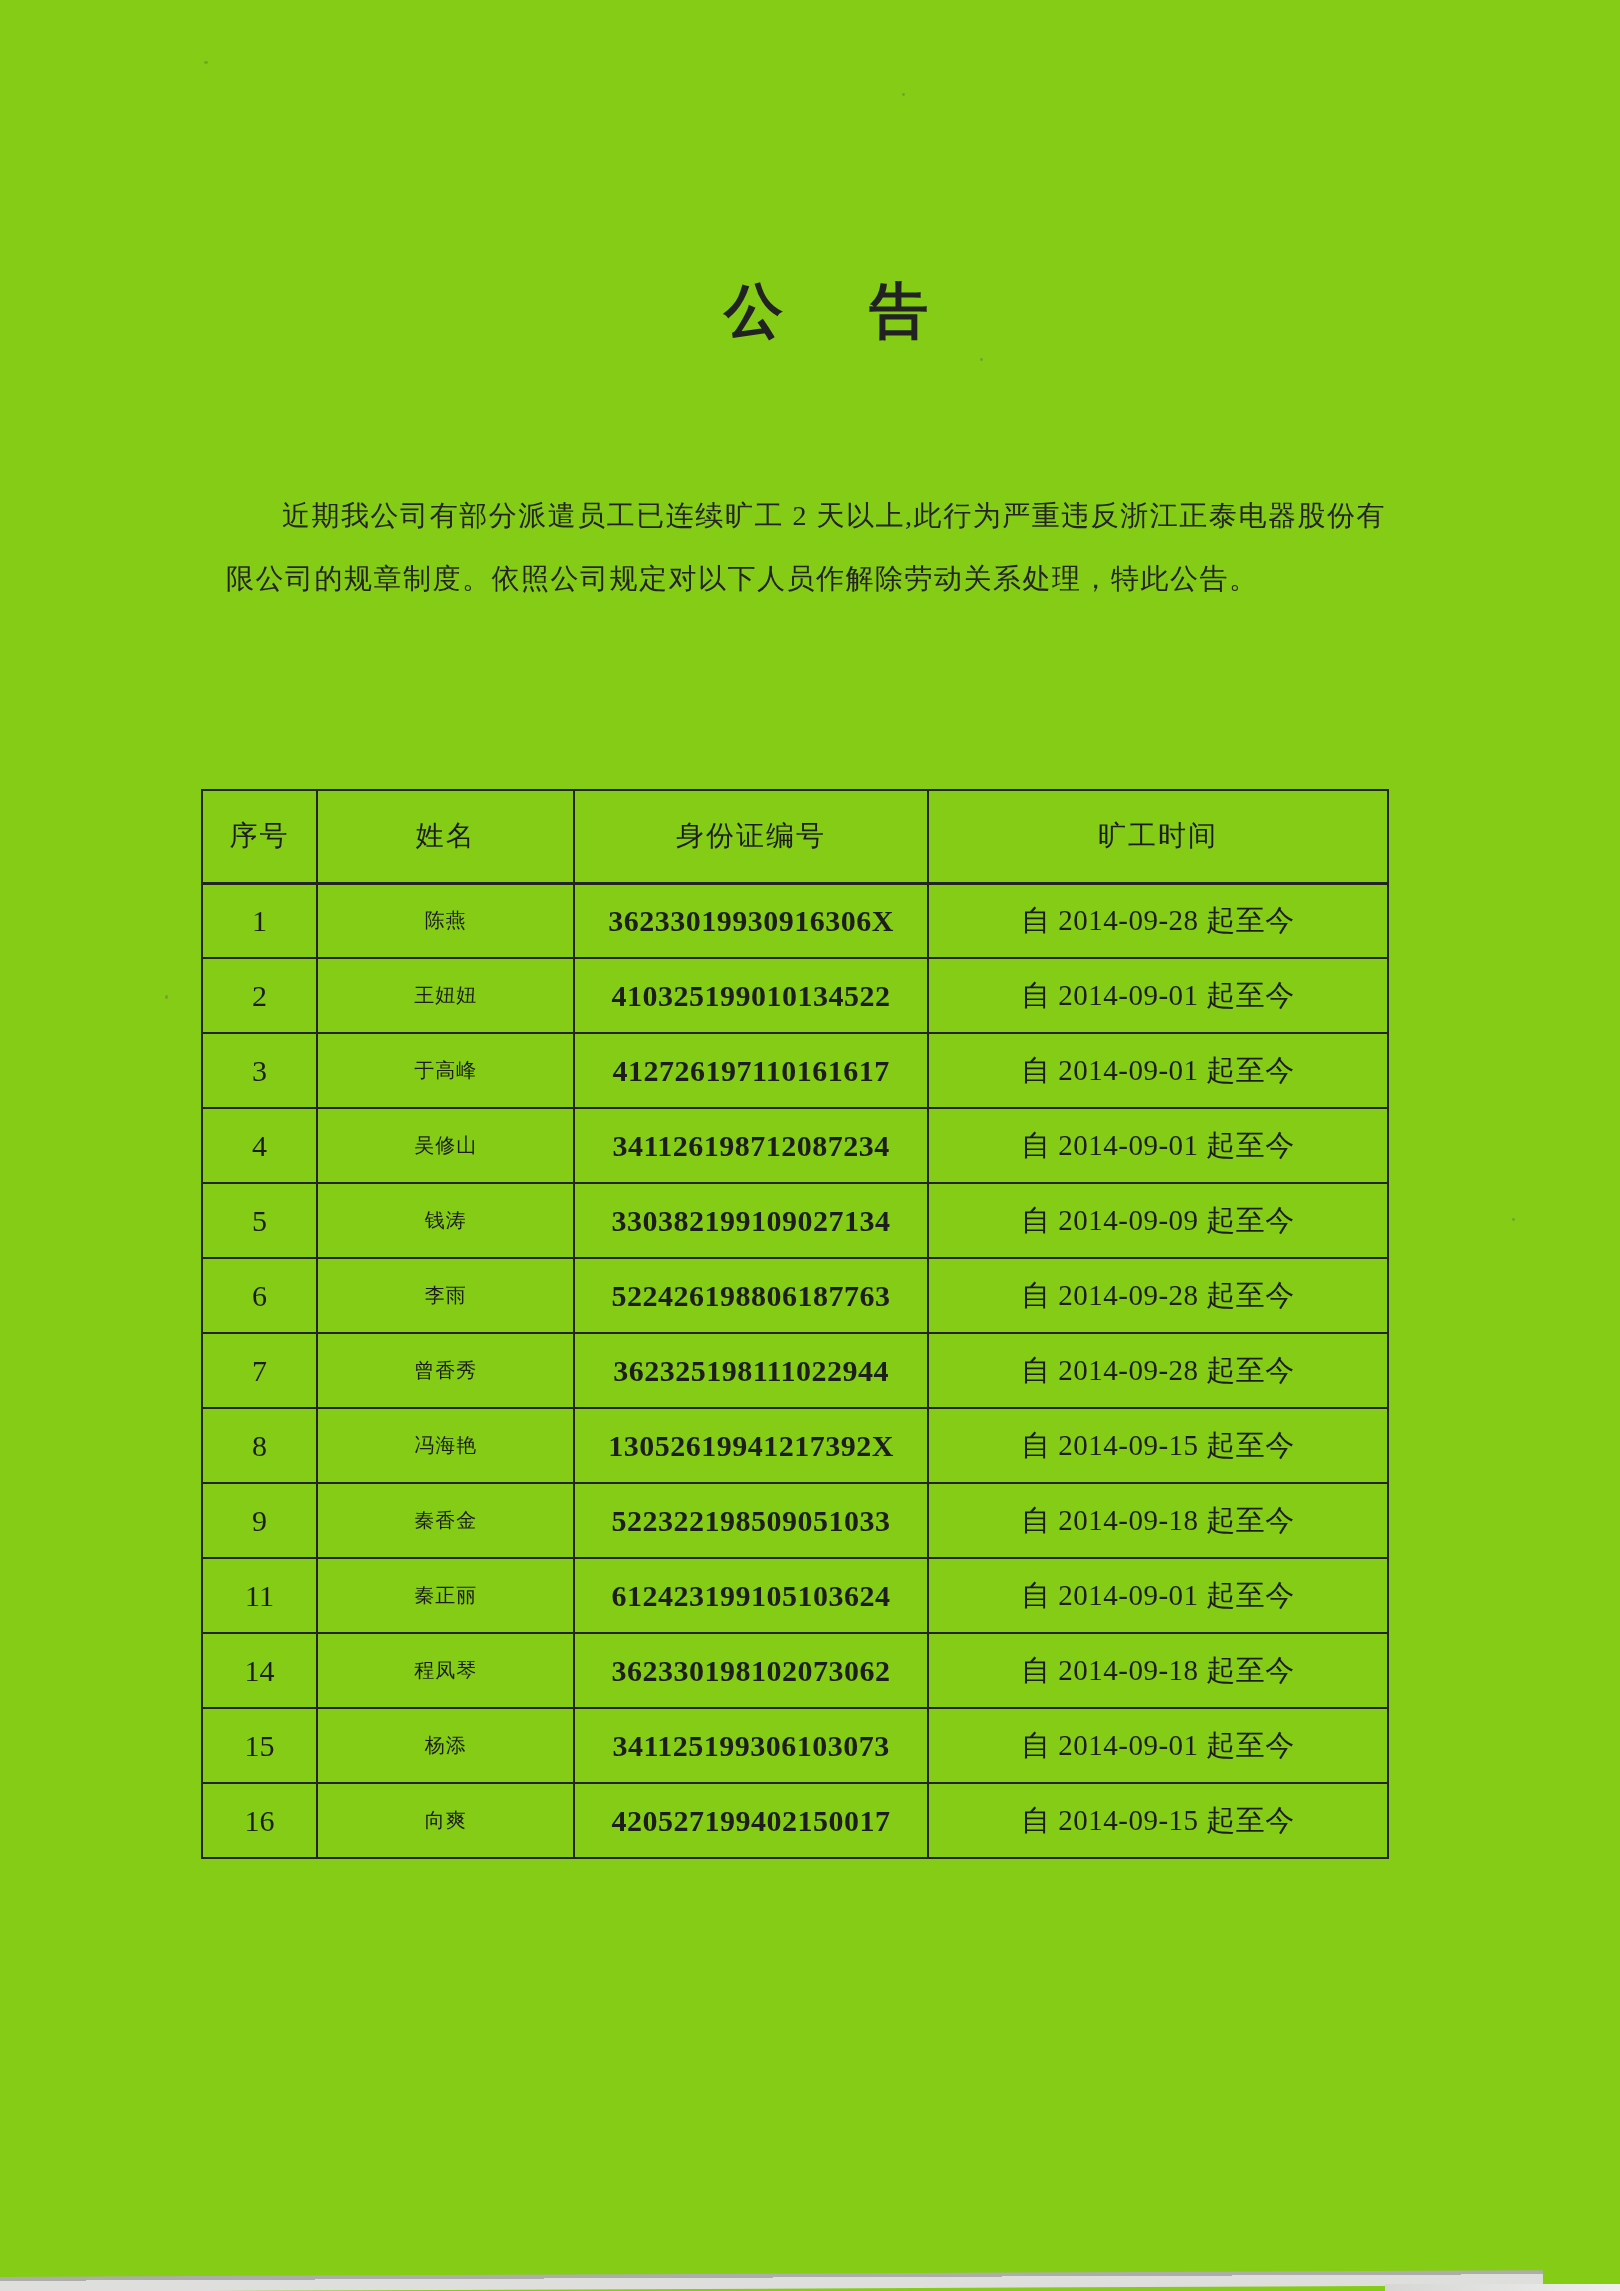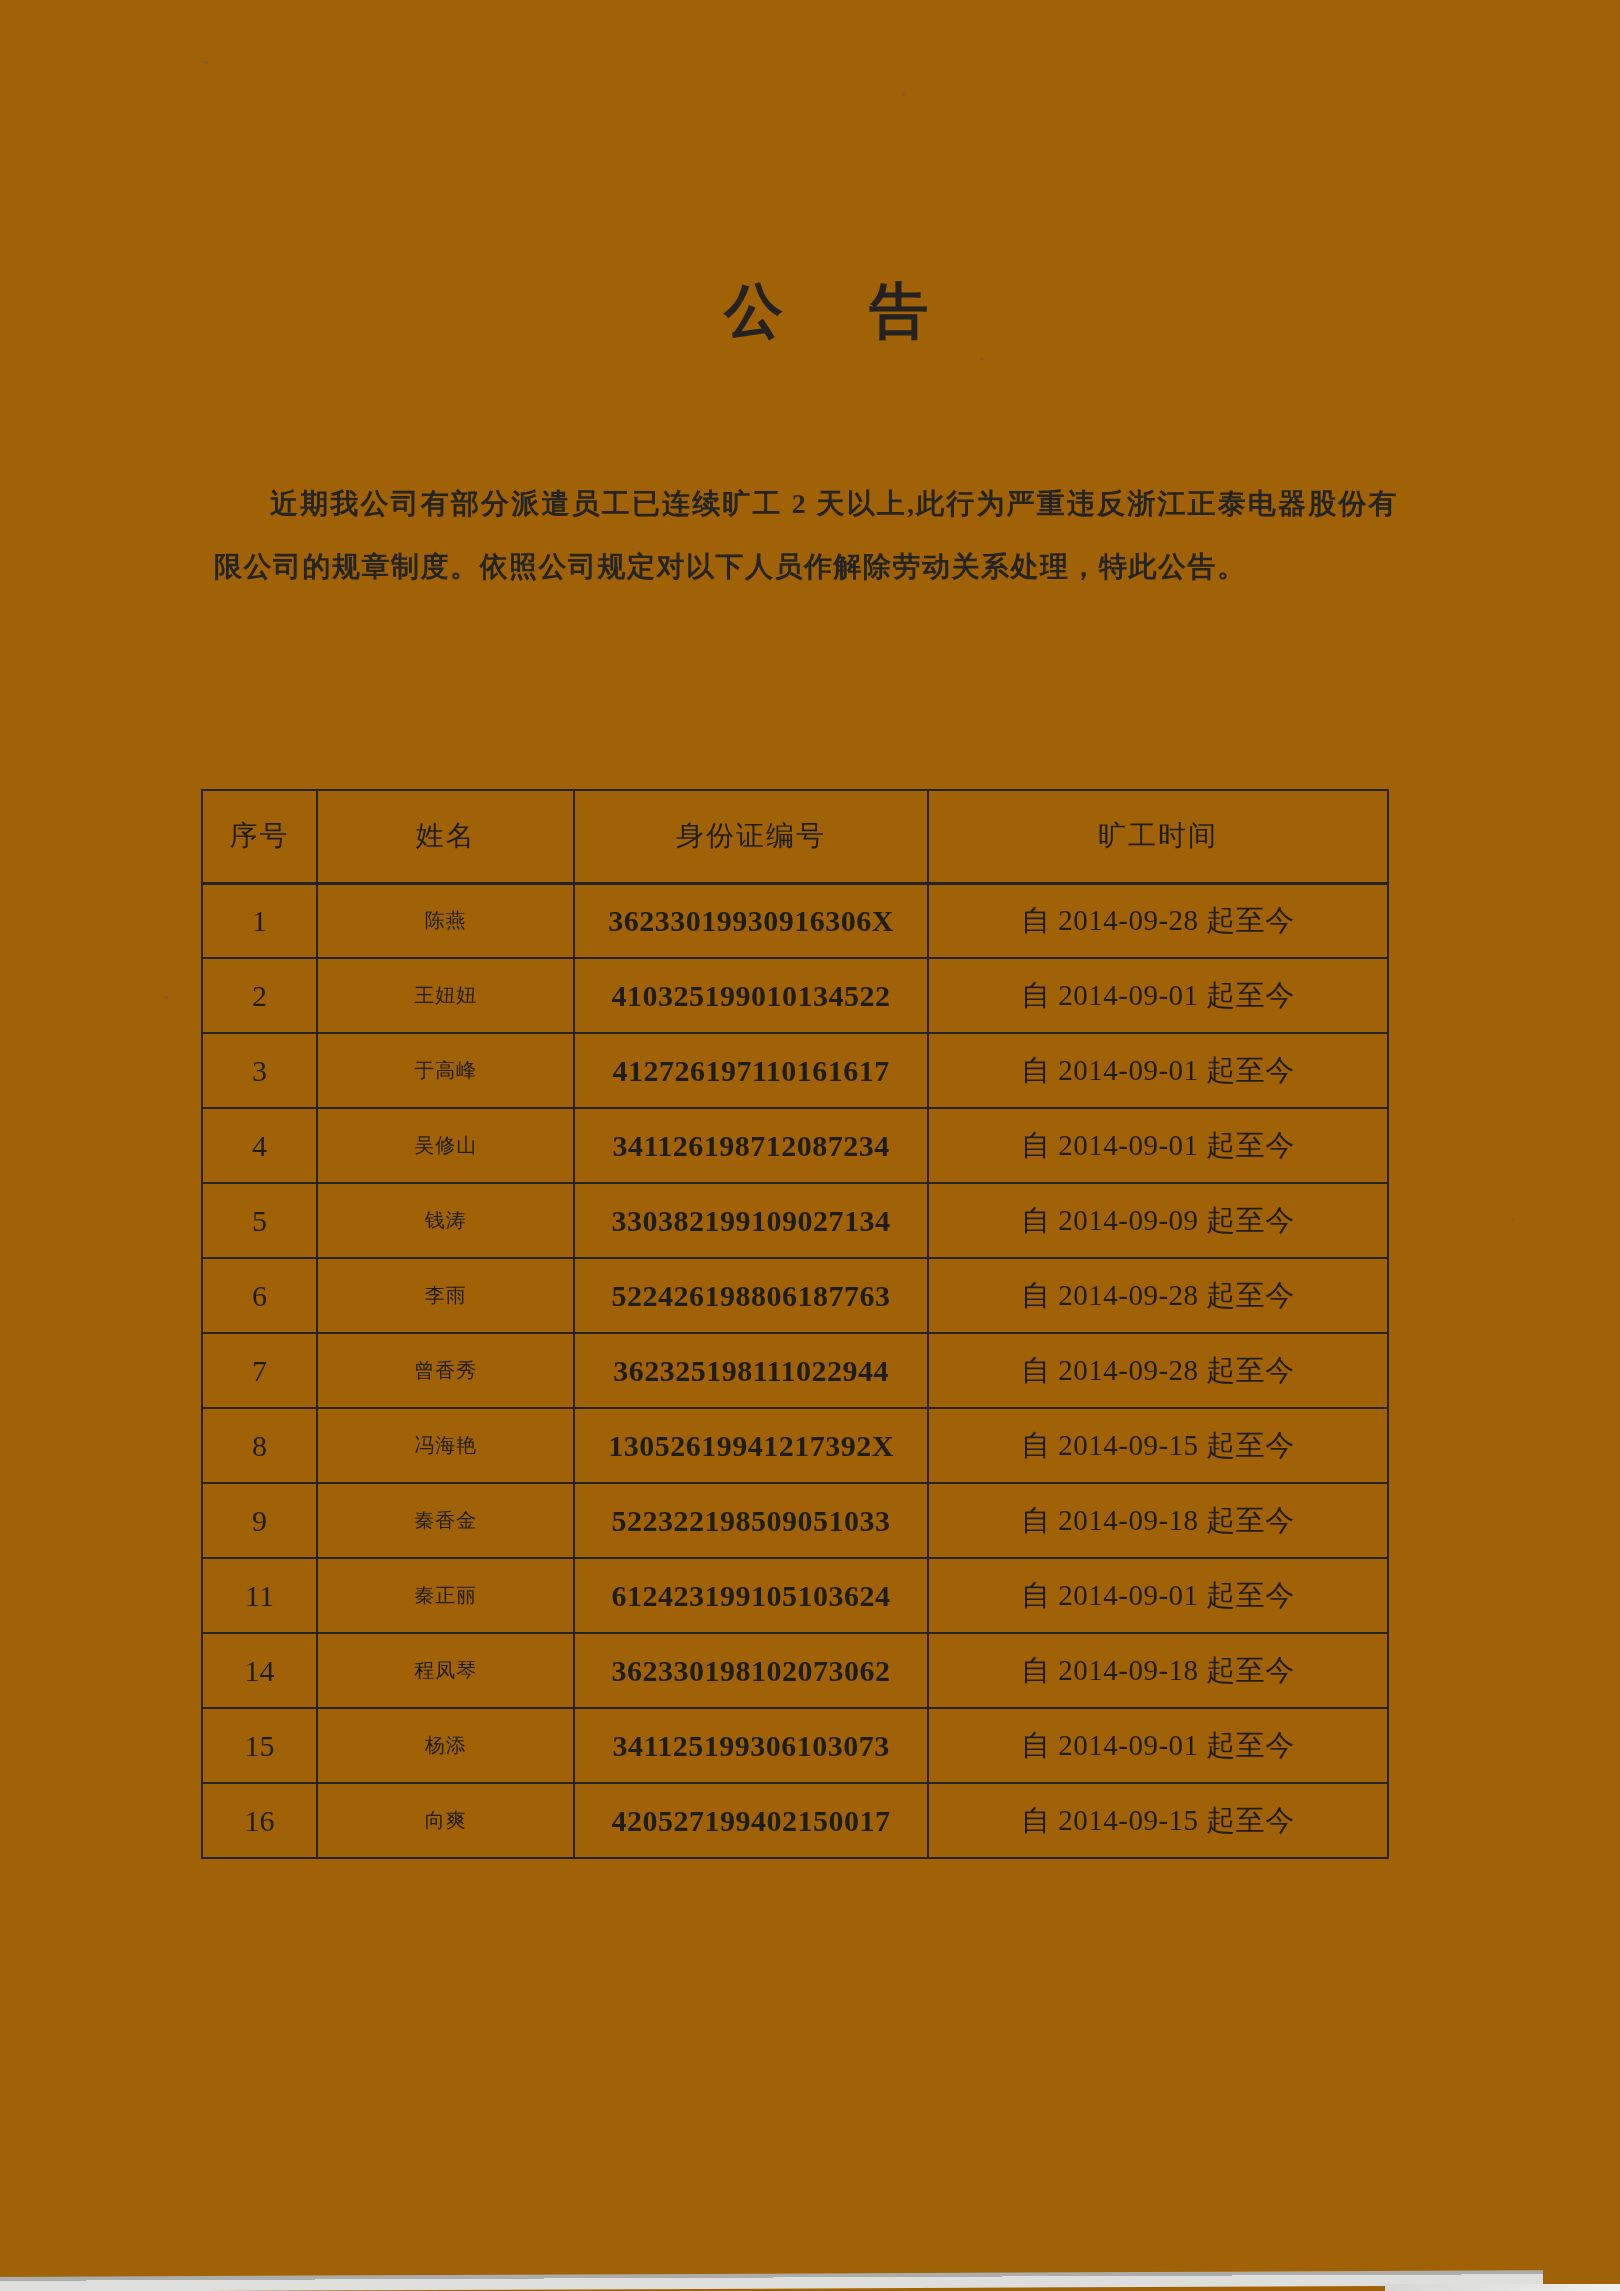--- a/index.html
+++ b/index.html
@@ -7,21 +7,21 @@
   body {
     font-family: "Liberation Serif", "DejaVu Serif", serif;
     background: #ffffff;
     position: relative;
     overflow: hidden;
     color: #1f1f1f;
   }
   .page {
     position: absolute;
     inset: 0;
-    background: #a16207;
+    background: #84cc16;
   }
   .doc-title {
     position: absolute;
     top: 272px;
     left: 0;
     width: 1666px;
     text-align: center;
     font-size: 59px;
     font-weight: 700;
     letter-spacing: 13.7px;
@@ -31,21 +31,21 @@
     position: absolute;
     top: 472px;
     left: 214px;
     width: 1184px;
     font-size: 28px;
     line-height: 63px;
     letter-spacing: 1.5px;
     text-align: justify;
     color: #242424;
   }
-  .body-text p { text-indent: 2em; margin: 0; font-weight: bold; }
+  .body-text p { text-indent: 2em; margin: 12px; }
   .roster-table {
     position: absolute;
     top: 789px;
     left: 201px;
     width: 1188px;
     border-collapse: collapse;
     table-layout: fixed;
   }
   .roster-table col.c-seq    { width: 9.7%; }
   .roster-table col.c-name   { width: 21.7%; }

